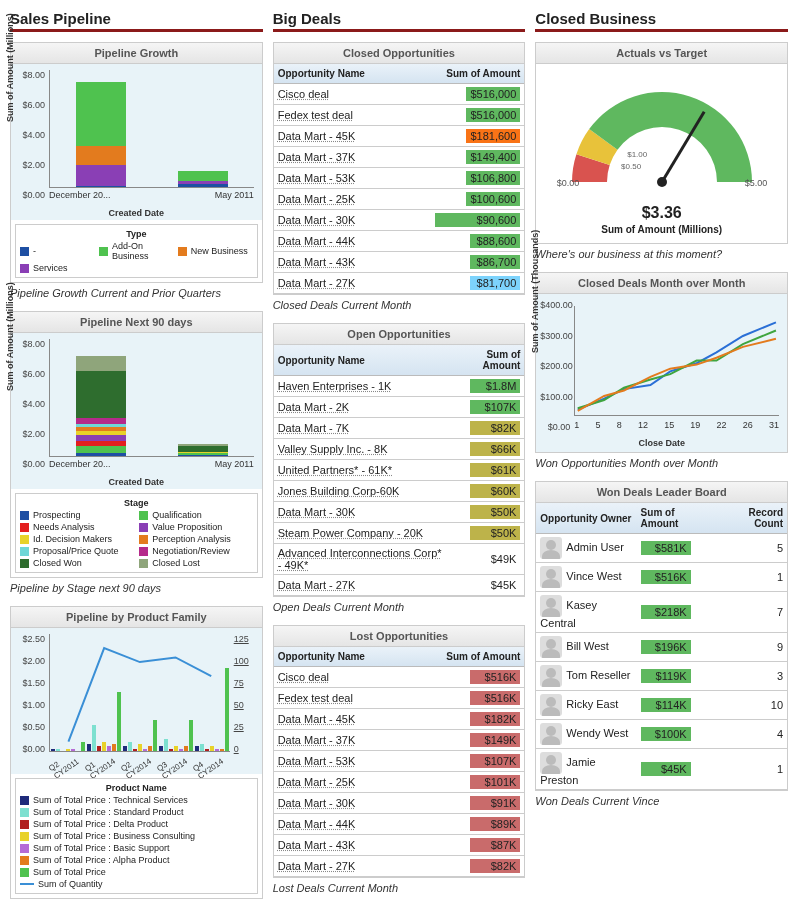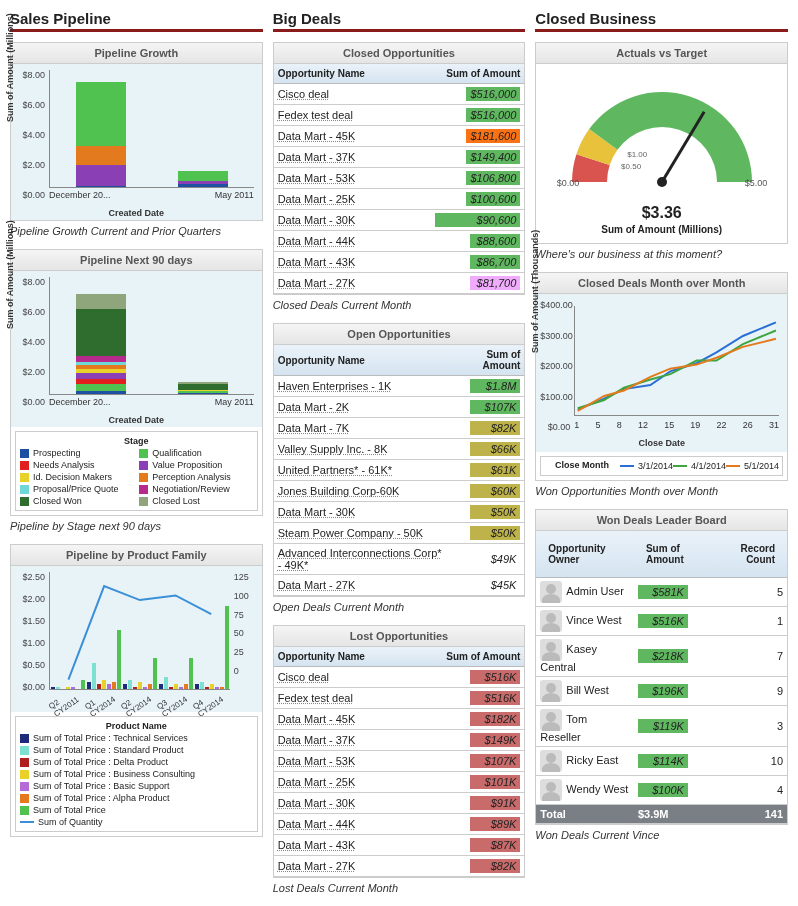--- a/index.html
+++ b/index.html
@@ -7,43 +7,43 @@
   .dashboard { display: flex; gap: 10px; padding: 10px; }
   .col { flex: 1; min-width: 0; }
   .col-title { font-size: 15px; font-weight: bold; border-bottom: 3px solid #8b1a1a; padding-bottom: 2px; margin-bottom: 10px; }
   .widget { border: 1px solid #ccc; margin-bottom: 4px; background: #fff; }
   .widget-title { background: linear-gradient(#f5f5f5,#e5e5e5); text-align: center; font-weight: bold; padding: 4px; font-size: 11px; border-bottom: 1px solid #ccc; color:#555; }
   .subcaption { font-style: italic; font-size: 11px; color: #333; margin-bottom: 12px; }
   
   .chart-area { background: #e8f3f8; padding: 6px 4px 2px 4px; position: relative; }
   .chart-plot { background: #e8f3f8; position: relative; height: 118px; margin-left: 34px; margin-right:4px; border-left:1px solid #888; border-bottom:1px solid #888; display:flex; align-items:flex-end; justify-content:space-around; }
   .y-axis { position:absolute; left:4px; top:6px; bottom:20px; width:30px; display:flex; flex-direction:column; justify-content:space-between; text-align:right; font-size:9px; color:#444; }
-  .y-axis2 { position:absolute; right:2px; top:6px; bottom:36px; width:26px; display:flex; flex-direction:column; justify-content:space-between; text-align:left; font-size:9px; color:#444; }
+  .y-axis2 { position:absolute; right:2px; top:6px; bottom:20px; width:26px; display:flex; flex-direction:column; justify-content:space-between; text-align:left; font-size:9px; color:#444;text-decoration:underline; }
   .y-label { position:absolute; left:-6px; top:50%; transform:rotate(-90deg) translateX(20px); transform-origin:left top; font-size:9px; font-weight:bold; color:#333; white-space:nowrap; }
   .x-ticks { display:flex; justify-content:space-between; margin-left:34px; margin-right:4px; font-size:9px; color:#333; padding-top:2px; }
   .x-label { text-align:center; font-size:9px; font-weight:bold; color:#333; margin-top:8px; }
   .bar-col { width: 50px; display:flex; flex-direction:column-reverse; }
   .seg { width:100%; }
   .legend { background:#fff; border:1px solid #ccc; margin:4px; padding:4px; font-size:9px; }
   .legend-title { text-align:center; font-weight:bold; margin-bottom:2px; }
   .legend-grid { display:grid; grid-template-columns:repeat(3,1fr); gap:2px 4px; }
   .legend-grid2 { display:grid; grid-template-columns:repeat(2,1fr); gap:2px 6px;text-align:right; }
   .legend-grid1 { display:flex; flex-direction:column; gap:2px; }
   .legend-item { display:flex; align-items:center; gap:4px; }
   .swatch { width:9px; height:9px; flex:none; }
   .line-swatch { width:14px; height:2px; flex:none; }
   
   .data-table { width:100%; border-collapse:collapse; }
   .data-table th { background: linear-gradient(#eaf2f9,#d5e4f1); font-size:10px; padding:4px; text-align:left; border-bottom:1px solid #bbb; }
   .data-table th.r, .data-table td.r { text-align:right; }
   .data-table td { border-bottom:1px solid #ccc; padding:3px 4px; font-size:11px; }
   .data-table td.name { text-decoration: underline dotted #888; }
-  .amt { display:inline-block; padding:1px 4px; min-width:50px; text-align:right;font-style:italic; }
+  .amt { display:inline-block; padding:1px 4px; min-width:50px; text-align:right; }
   .leader-table td { border-bottom:1px solid #ccc; padding:3px 4px; font-size:11px; }
-  .leader-table th { background: linear-gradient(#eaf2f9,#d5e4f1); font-size:10px; padding:12px; text-align:left; border-bottom:1px solid #bbb;}
+  .leader-table th { background: linear-gradient(#eaf2f9,#d5e4f1); font-size:10px; padding:4px; text-align:left; border-bottom:1px solid #bbb;}
   .avatar { width:22px; height:22px; background:#ddd; border-radius:3px; display:inline-block; vertical-align:middle; margin-right:4px; position:relative; overflow:hidden;}
   .avatar::before{content:"";position:absolute;width:10px;height:10px;background:#bbb;border-radius:50%;left:6px;top:3px;}
   .avatar::after{content:"";position:absolute;width:18px;height:12px;background:#bbb;border-radius:50% 50% 0 0;left:2px;top:13px;}
   .total-row td { background:#7a7f85; color:#fff; font-weight:bold; }
   
   .gauge-wrap { text-align:center; padding:8px 4px; }
   
   .line-plot { height:110px; margin:6px 4px 2px 34px; border-left:1px solid #888; border-bottom:1px solid #888; position:relative; background:#e8f3f8; }
   .legend-row { display:flex; justify-content:space-around; align-items:center; background:#fff; border:1px solid #ccc; margin:4px; padding:3px; font-size:9px;}
   .legend-row .legend-title { width:100%; text-align:center; font-weight:bold; margin-bottom:2px; }
@@ -82,20 +82,41 @@
               <div class="seg" style="background: rgb(227, 123, 30); height: 0px;"></div>
               <div class="seg" style="background: rgb(79, 194, 79); height: 10.325px;"></div>
             </div>
           </div>
         <div class="x-ticks" id="pg-x">
             <span>December 20...</span>
             <span>May 2011</span>
           </div>
         <div class="x-label">Created Date</div>
       </div>
+      <div class="legend">
+        <div class="legend-title">Type</div>
+        <div class="legend-grid" id="pg-legend">
+            <div class="legend-item">
+              <span class="swatch" style="background: rgb(30, 79, 163);"></span>
+              <span>-</span>
+            </div>
+            <div class="legend-item">
+              <span class="swatch" style="background: rgb(79, 194, 79);"></span>
+              <span>Add-On Business</span>
+            </div>
+            <div class="legend-item">
+              <span class="swatch" style="background: rgb(227, 123, 30);"></span>
+              <span>New Business</span>
+            </div>
+            <div class="legend-item">
+              <span class="swatch" style="background: rgb(138, 63, 181);"></span>
+              <span>Services</span>
+            </div>
+          </div>
+      </div>
     </div>
     <div class="subcaption">Pipeline Growth Current and Prior Quarters</div>
 
     <div class="widget">
       <div class="widget-title">Pipeline Next 90 days</div>
       <div class="chart-area">
         <div class="y-label">Sum of Amount (Millions)</div>
         <div class="y-axis" id="pn-y">
             <span>$8.00</span>
             <span>$6.00</span>
@@ -344,21 +365,21 @@
             <tr>
               <td class="name">Data Mart - 44K</td>
               <td class="r"><span class="amt" style="background: rgb(95, 184, 95);">$88,600</span></td>
             </tr>
             <tr>
               <td class="name">Data Mart - 43K</td>
               <td class="r"><span class="amt" style="background: rgb(95, 184, 95);">$86,700</span></td>
             </tr>
             <tr>
               <td class="name">Data Mart - 27K</td>
-              <td class="r"><span class="amt" style="background: #f0abfc;">$81,700</span></td>
+              <td class="r"><span class="amt" style="background: #7dd3fc;">$81,700</span></td>
             </tr>
           </tbody>
       </table>
     </div>
     <div class="subcaption">Closed Deals Current Month</div>
 
     <div class="widget">
       <div class="widget-title">Open Opportunities</div>
       <table class="data-table">
         <thead>
@@ -390,21 +411,21 @@
             </tr>
             <tr>
               <td class="name">Jones Building Corp-60K</td>
               <td class="r"><span class="amt" style="background: rgb(189, 179, 74);">$60K</span></td>
             </tr>
             <tr>
               <td class="name">Data Mart - 30K</td>
               <td class="r"><span class="amt" style="background: rgb(189, 179, 74);">$50K</span></td>
             </tr>
             <tr>
-              <td class="name">Steam Power Company - 50K</td>
+              <td class="name">Steam Power Company - 20K</td>
               <td class="r"><span class="amt" style="background: rgb(189, 179, 74);">$50K</span></td>
             </tr>
             <tr>
               <td class="name">Advanced Interconnections Corp* - 49K*</td>
               <td class="r"><span class="amt">$49K</span></td>
             </tr>
             <tr>
               <td class="name">Data Mart - 27K</td>
               <td class="r"><span class="amt">$45K</span></td>
             </tr>
@@ -516,37 +537,20 @@
             <span>8</span>
             <span>12</span>
             <span>15</span>
             <span>19</span>
             <span>22</span>
             <span>26</span>
             <span>31</span>
           </div>
         <div class="x-label">Close Date</div>
       </div>
-      <div class="legend-row">
-        <div class="legend-title">Close Month</div>
-        <div style="display:flex;width:100%;justify-content:space-around" id="cd-legend">
-            <div class="legend-item">
-              <span class="line-swatch" style="background: rgb(42, 111, 214);"></span>
-              <span>3/1/2014</span>
-            </div>
-            <div class="legend-item">
-              <span class="line-swatch" style="background: rgb(63, 165, 63);"></span>
-              <span>4/1/2014</span>
-            </div>
-            <div class="legend-item">
-              <span class="line-swatch" style="background: rgb(227, 123, 30);"></span>
-              <span>5/1/2014</span>
-            </div>
-          </div>
-      </div>
     </div>
     <div class="subcaption">Won Opportunities Month over Month</div>
 
     <div class="widget">
       <div class="widget-title">Won Deals Leader Board</div>
       <table class="leader-table" style="width:100%;border-collapse:collapse">
         <thead>
             <tr>
           <th>Opportunity Owner</th>
           <th>Sum of Amount</th>
@@ -582,24 +586,24 @@
             <tr>
               <td><span class="avatar"></span><span>Ricky East</span></td>
               <td><span class="amt" style="background: rgb(95, 184, 95);">$114K</span></td>
               <td style="text-align: right;">10</td>
             </tr>
             <tr>
               <td><span class="avatar"></span><span>Wendy West</span></td>
               <td><span class="amt" style="background: rgb(95, 184, 95);">$100K</span></td>
               <td style="text-align: right;">4</td>
             </tr>
-            <tr class="total-row">
-              <td>Total</td>
-              <td>$3.9M</td>
-              <td style="text-align: right;">141</td>
+            <tr>
+              <td><span class="avatar"></span><span>Jamie Preston</span></td>
+              <td><span class="amt" style="background: rgb(95, 184, 95);">$45K</span></td>
+              <td style="text-align: right;">1</td>
             </tr>
           </tbody>
       </table>
     </div>
     <div class="subcaption">Won Deals Current Vince</div>
   </div>
 
 </div>
 
 </body></html>

